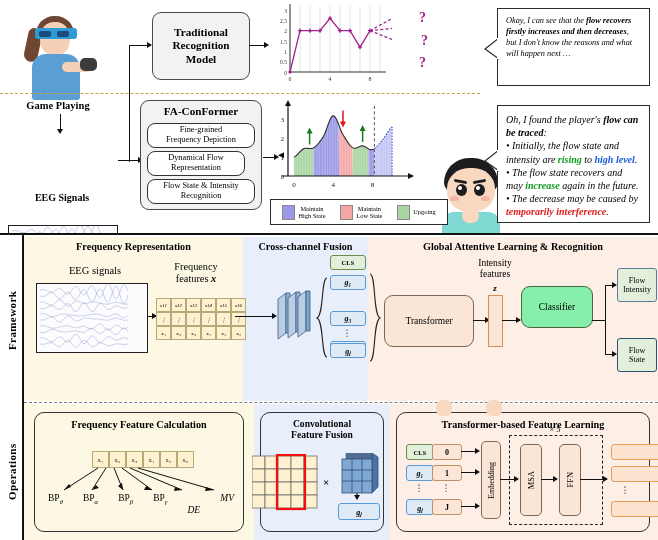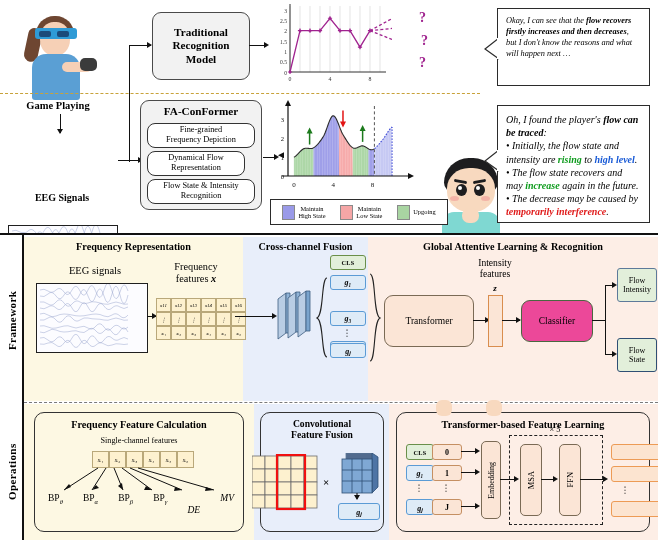--- a/index.html
+++ b/index.html
@@ -486,21 +486,21 @@
   <div class="abs" style="left:460px;top:22px;width:70px;font-size:9.6px;text-align:center;line-height:1.15;">
     <span>Intensity</span><br>
     <span>features</span>
   </div>
   <div class="abs" style="left:486px;top:48px;width:18px;text-align:center;font-size:9px;font-weight:bold;font-style:italic;">z</div>
   <div class="abs" style="left:488px;top:60px;width:13px;height:50px;border:1.2px solid #d98d4e;background:#fbe5d6;"></div>
 
   <div class="abs arrowline" style="left:502px;top:85px;width:18px;height:1.3px;"></div>
   <div class="abs ahead right" style="left:516px;top:82px;"></div>
 
-  <div class="abs blockbox" style="left:521px;top:65px;width:70px;height:40px;border-color:#4a6741;background:#ec4899;">Classifier</div>
+  <div class="abs blockbox" style="left:521px;top:51px;width:70px;height:40px;border-color:#4a6741;background:#86efac;">Classifier</div>
 
   <div class="abs arrowline" style="left:592px;top:85px;width:14px;height:1.3px;"></div>
   <div class="abs arrowline" style="left:605px;top:50px;width:1.3px;height:70px;"></div>
   <div class="abs arrowline" style="left:605px;top:50px;width:10px;height:1.3px;"></div>
   <div class="abs ahead right" style="left:612px;top:47px;"></div>
   <div class="abs arrowline" style="left:605px;top:119px;width:10px;height:1.3px;"></div>
   <div class="abs ahead right" style="left:612px;top:116px;"></div>
 
   <div class="abs greenbox" style="left:617px;top:33px;width:38px;height:32px;border-color:#5d7a9a;">
     <div>
@@ -516,21 +516,20 @@
   </div>
 
   <div class="abs" style="left:24px;top:167px;width:634px;border-top:1.6px dashed #7a7a7a;"></div>
 
   <div class="abs" style="left:24px;top:169px;width:230px;height:136px;background:#fdf8e3;"></div>
   <div class="abs" style="left:254px;top:169px;width:135px;height:136px;background:#e8eefa;"></div>
   <div class="abs" style="left:389px;top:169px;width:269px;height:136px;background:#fdeee6;"></div>
 
   <div class="abs rbox" style="left:34px;top:177px;width:210px;height:120px;background:#fdf8e3;"></div>
   <div class="abs" style="left:34px;top:184px;width:210px;font-weight:bold;font-size:10.2px;text-align:center;">Frequency Feature Calculation</div>
-  <div class="abs" style="left:34px;top:201px;width:210px;font-size:8.2px;text-align:center;">Single-channel features</div>
   <div class="abs cellrow" id="op-cells" style="left:92px;top:216px;">
       <div class="cell" style="width: 15px; height: 15px; font-size: 5.6px;">xᵢ₁</div>
       <div class="cell" style="width: 15px; height: 15px; font-size: 5.6px;">xᵢ₂</div>
       <div class="cell" style="width: 15px; height: 15px; font-size: 5.6px;">xᵢ₃</div>
       <div class="cell" style="width: 15px; height: 15px; font-size: 5.6px;">xᵢ₄</div>
       <div class="cell" style="width: 15px; height: 15px; font-size: 5.6px;">xᵢ₅</div>
       <div class="cell" style="width: 15px; height: 15px; font-size: 5.6px;">xᵢ₆</div>
     </div>
   <svg class="abs" style="left:48px;top:232px;" width="182" height="28">
     <g stroke="#111" stroke-width="1" fill="none">

